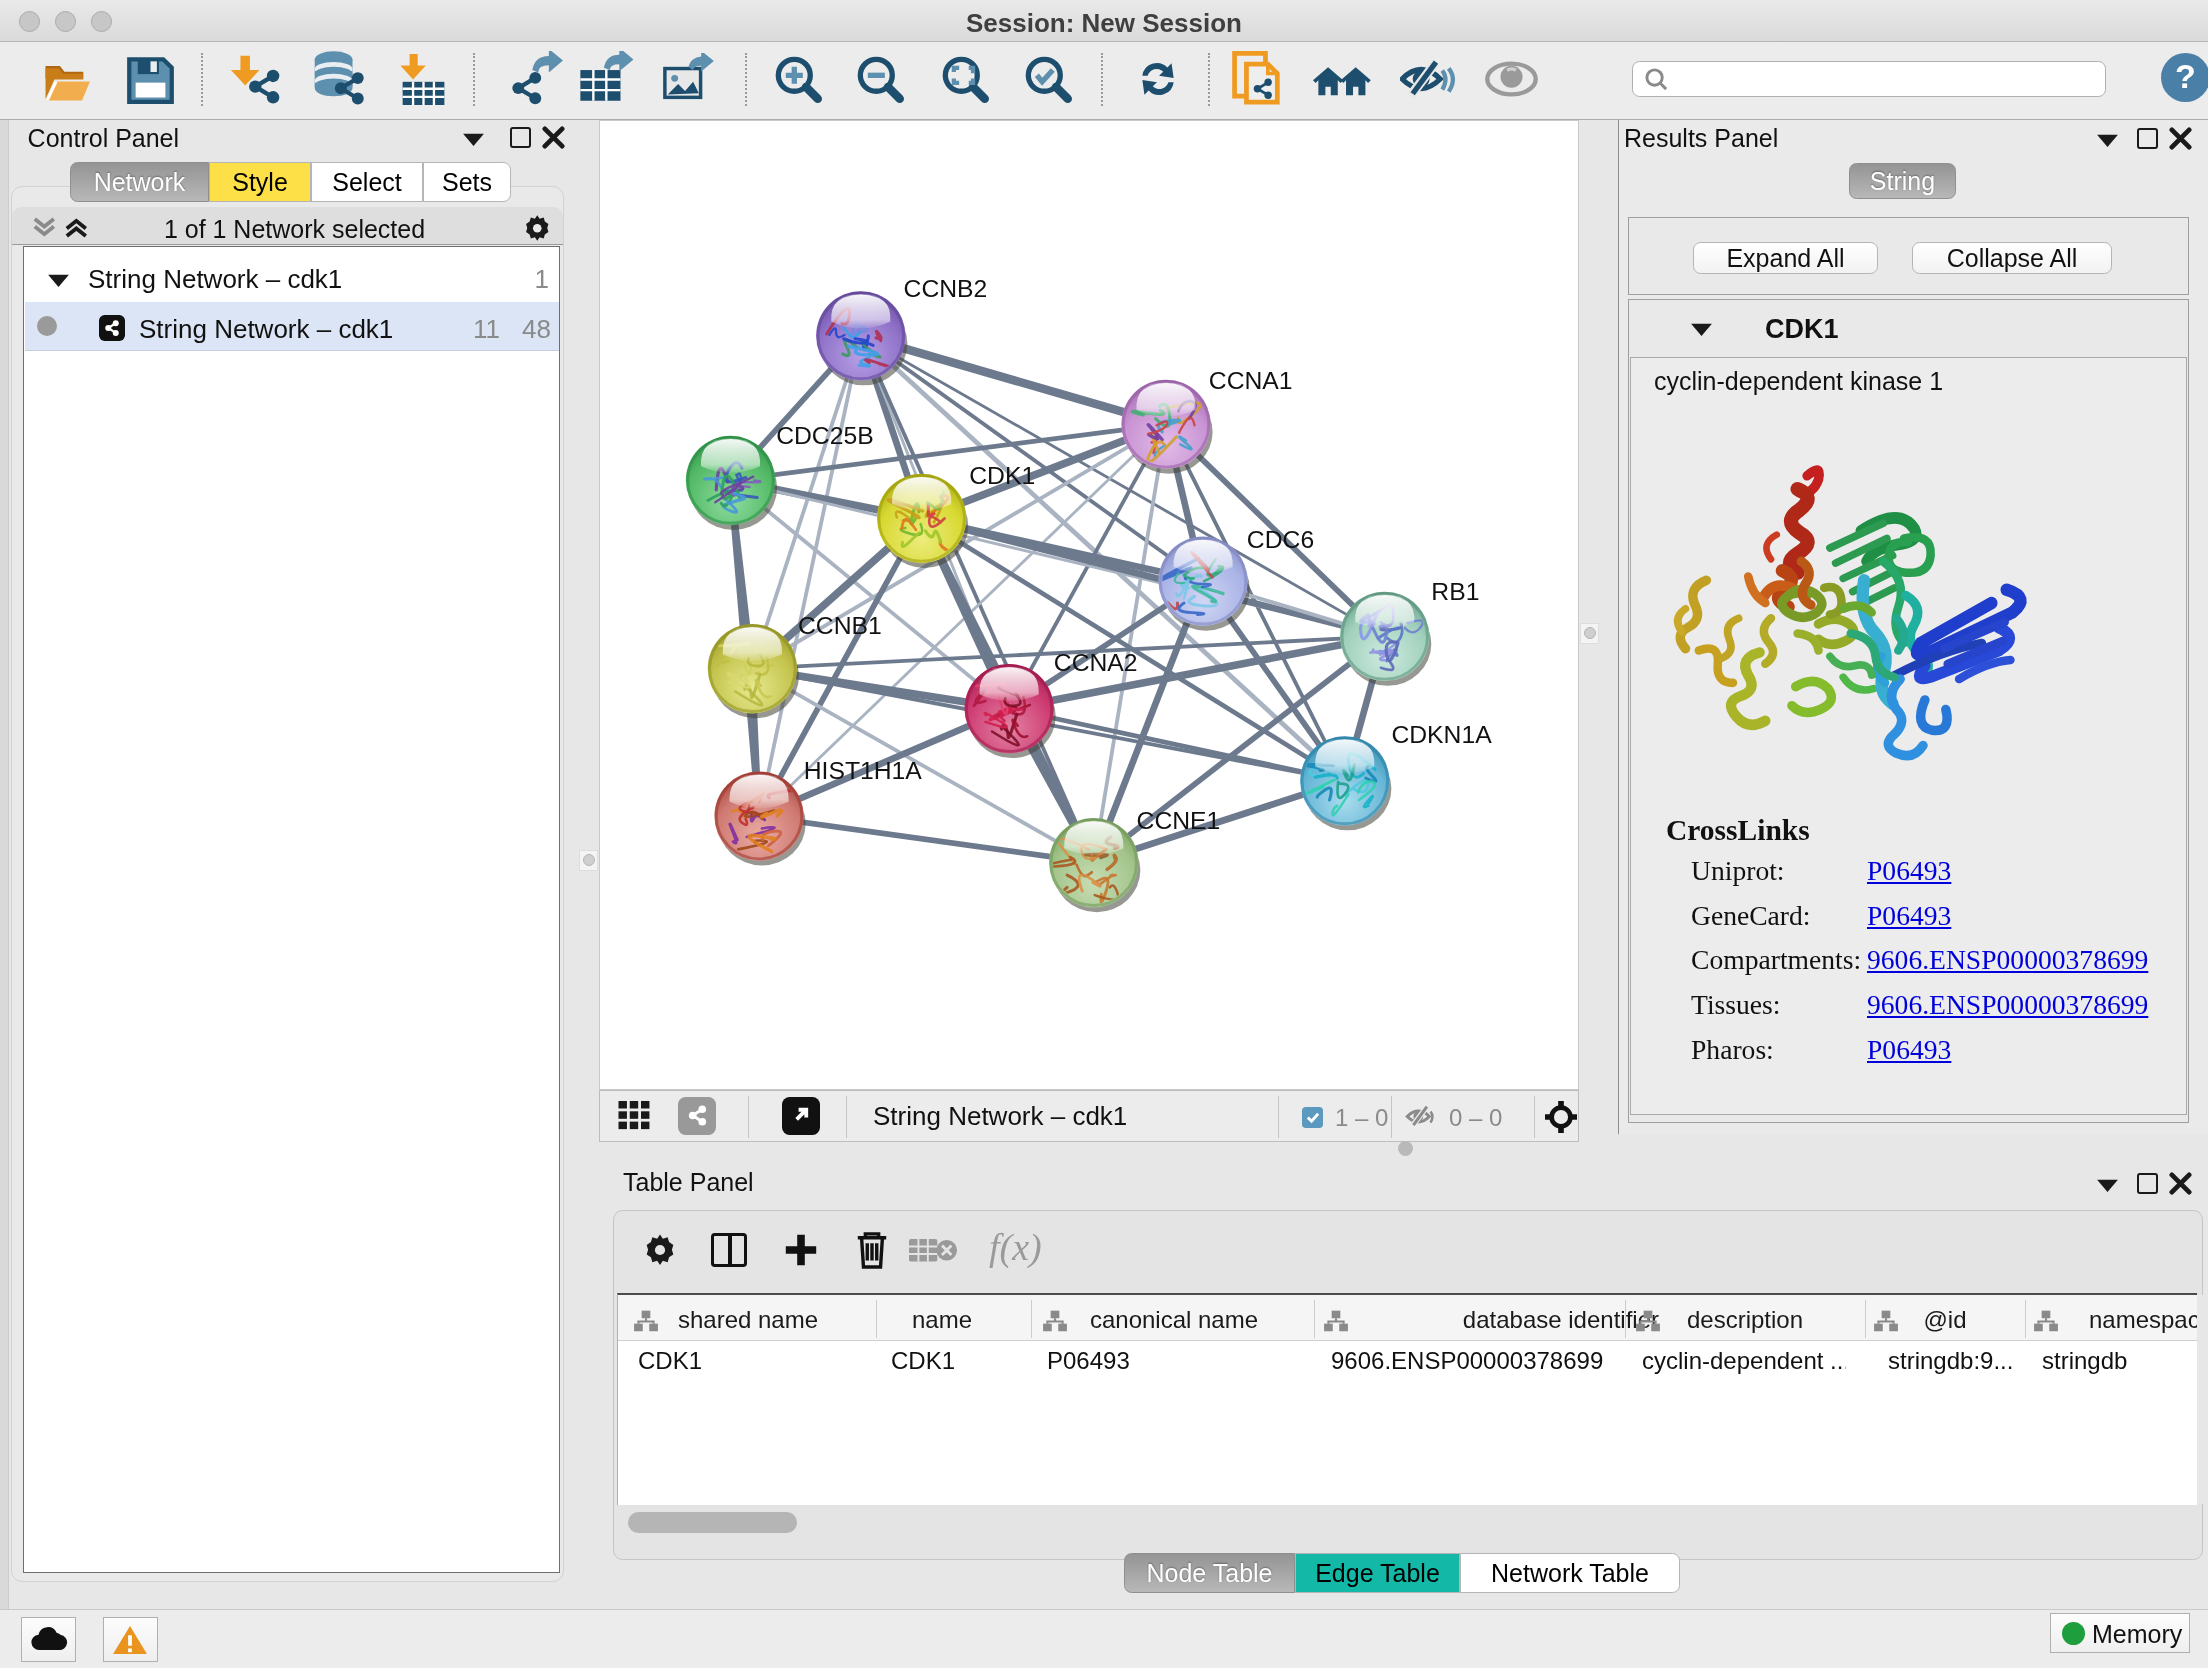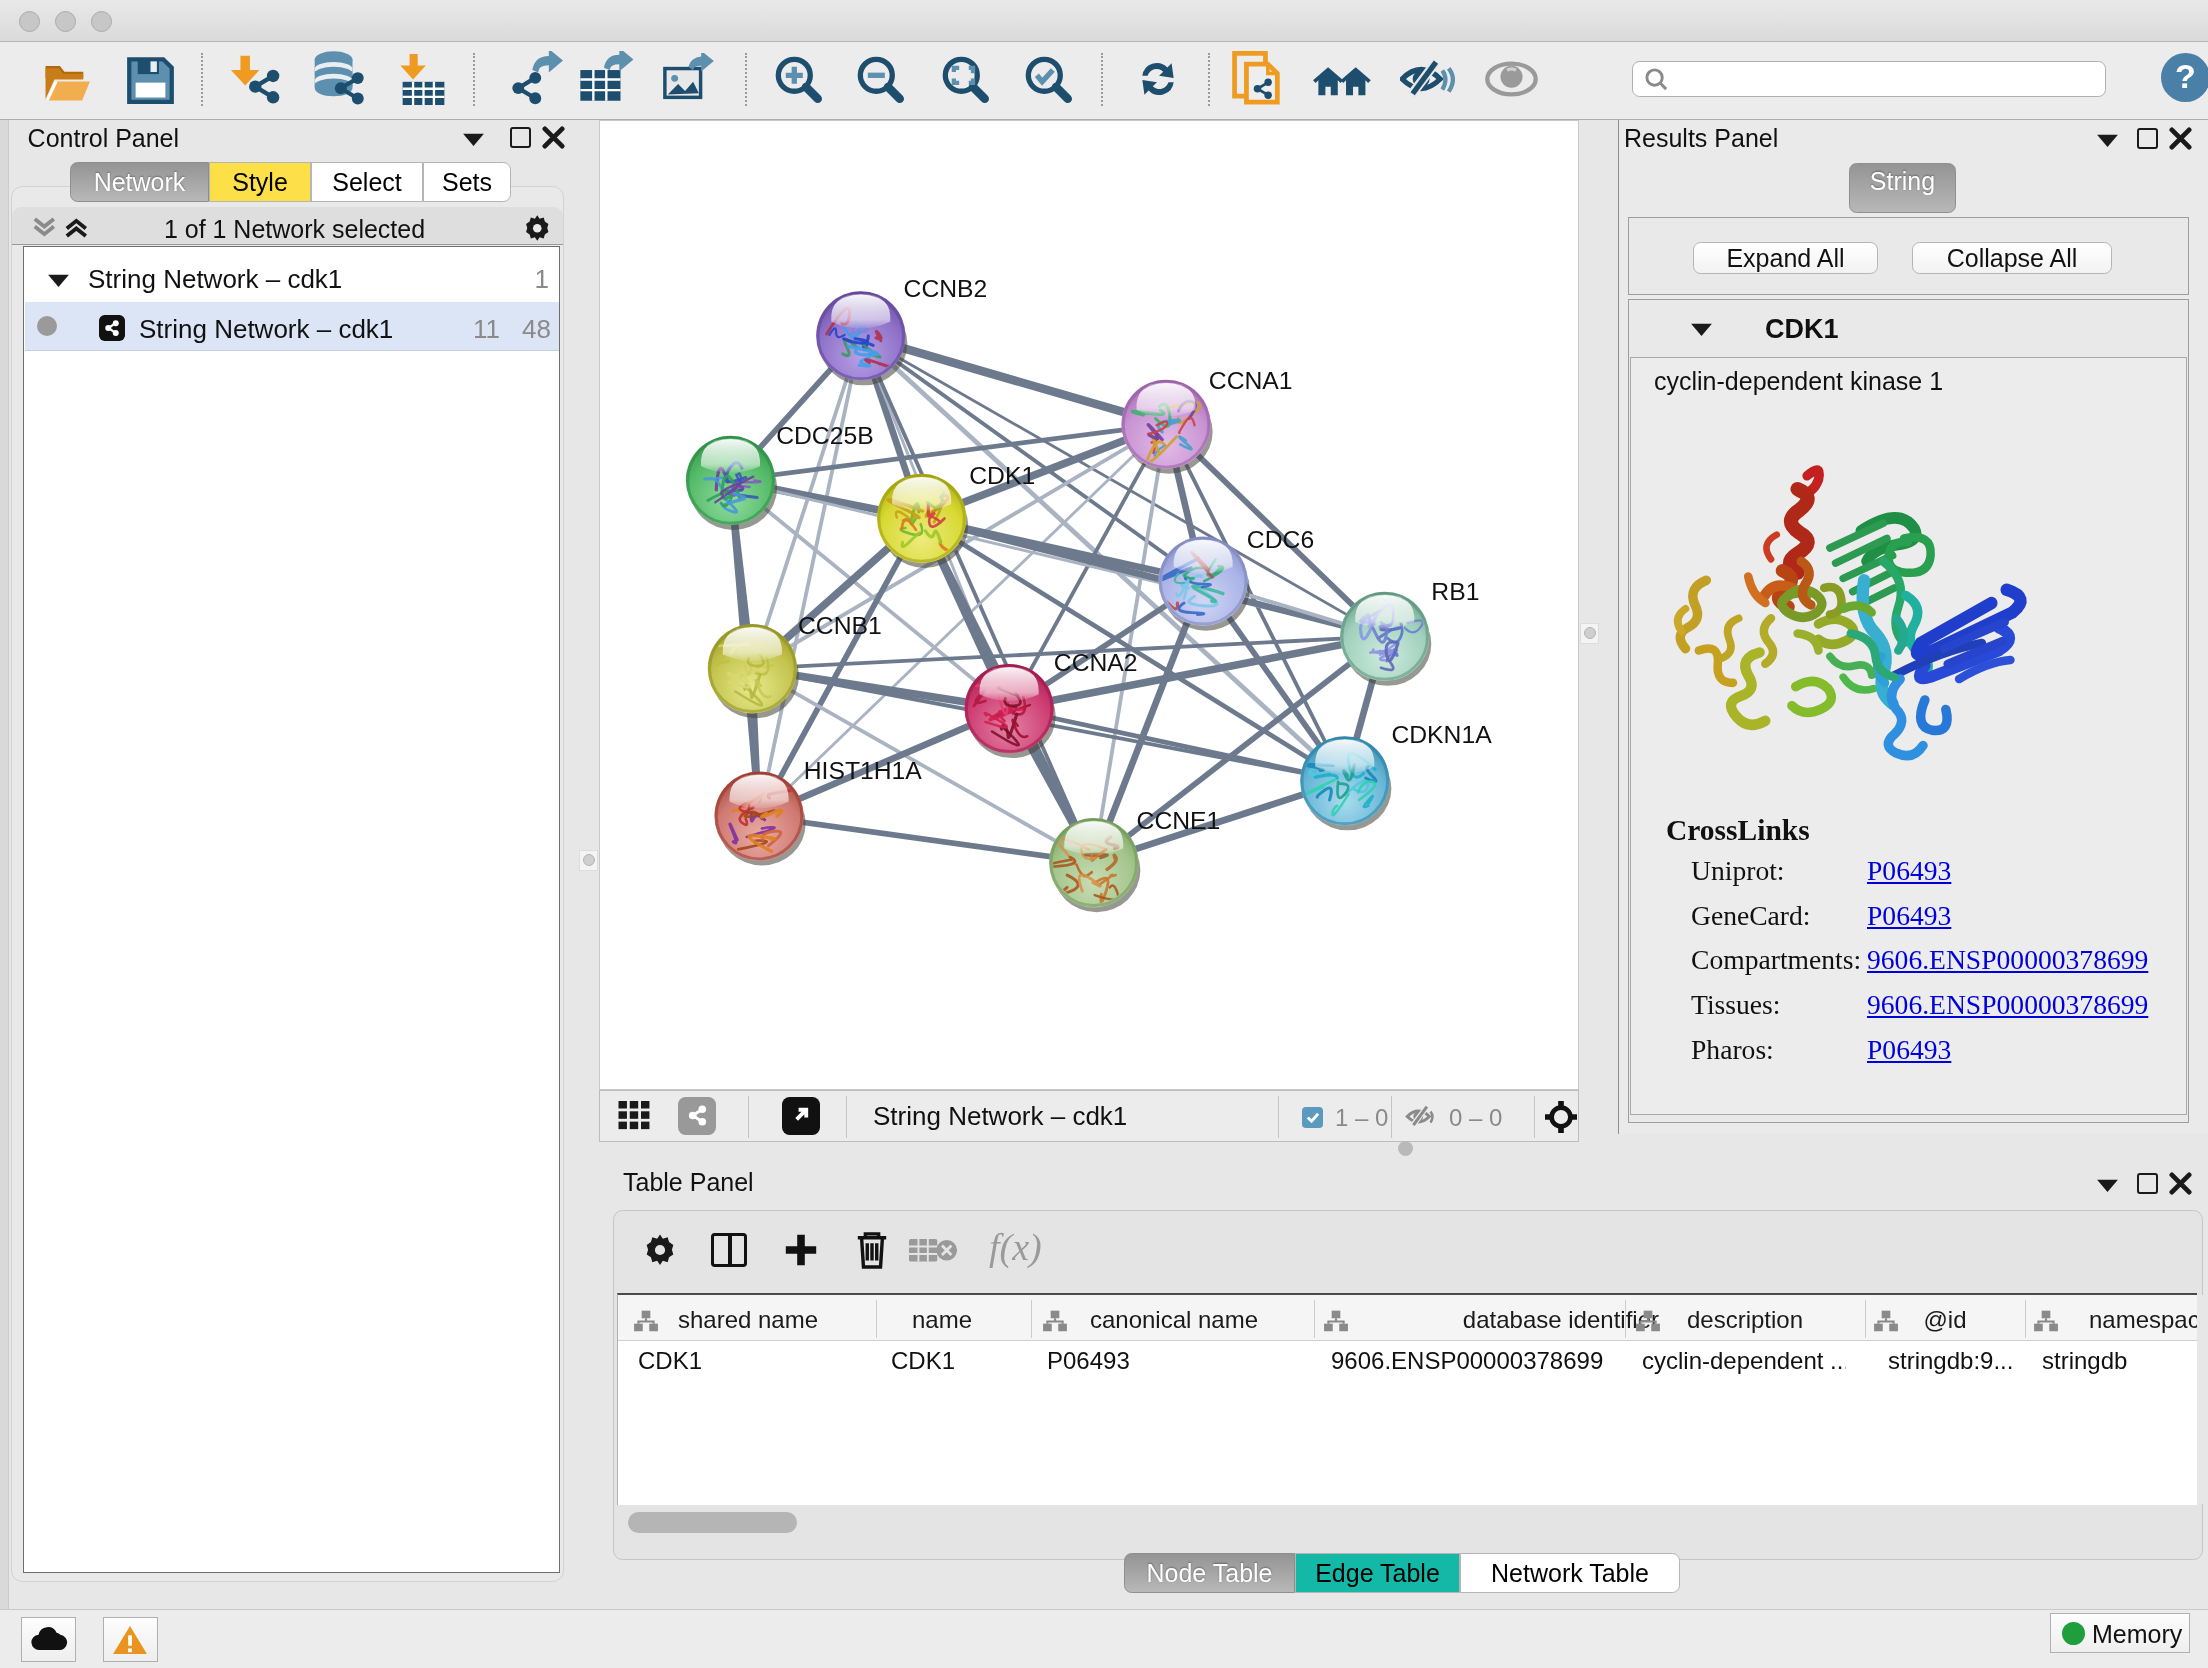--- a/index.html
+++ b/index.html
@@ -8,20 +8,21 @@
 .hdr{font-size:25px;color:#111}
 .wbtn{position:absolute;background:linear-gradient(#ffffff,#f2f2f2);border:1px solid #b5b5b5;border-radius:7.6px;font-size:25px;color:#111;text-align:center}
 .graytab{background:linear-gradient(#949494,#b8b8b8);color:#fff;text-shadow:0 -1px 1.9px rgba(0,0,0,0.35)}
 </style></head><body>
 <div id="app">
 
 <div class="abs" style="left:0;top:0;width:2208px;height:42px;background:linear-gradient(#e9e9e9,#dadada);border-bottom:1px solid #b6b6b6"></div>
 <div class="abs" style="left:19px;top:10.5px;width:21px;height:21px;border-radius:50%;background:#c7c7c7;border:1px solid #aaa"></div>
 <div class="abs" style="left:55px;top:10.5px;width:21px;height:21px;border-radius:50%;background:#c7c7c7;border:1px solid #aaa"></div>
 <div class="abs" style="left:91px;top:10.5px;width:21px;height:21px;border-radius:50%;background:#c7c7c7;border:1px solid #aaa"></div>
+<div class="abs" style="left:0;top:7.6px;width:2208px;text-align:center;font-size:26px;font-weight:700;color:#3f3f3f">Session: New Session</div>
 
 <div class="abs" style="left:0;top:42px;width:2208px;height:78px;background:#ececec;border-bottom:1.9px solid #adadad"></div>
 <div style="position:absolute;left:201px;top:53px;width:0;height:53px;border-left:2.9px dotted #9a9a9a"></div>
     <div style="position:absolute;left:473px;top:53px;width:0;height:53px;border-left:2.9px dotted #9a9a9a"></div>
     <div style="position:absolute;left:745px;top:53px;width:0;height:53px;border-left:2.9px dotted #9a9a9a"></div>
     <div style="position:absolute;left:1101px;top:53px;width:0;height:53px;border-left:2.9px dotted #9a9a9a"></div>
     <div style="position:absolute;left:1208px;top:53px;width:0;height:53px;border-left:2.9px dotted #9a9a9a"></div>
 <svg style="position:absolute;left:36px;top:55px" width="59" height="51" viewBox="0 0 44 46">
       <path d="M4 10 h13 l4 5 h17 v6 H4 Z" fill="#b06810"></path>
 <path d="M4 40 V12 h12 l4 5 h18 v5 H12 L4 40" fill="#c87d18"></path>
@@ -644,21 +645,21 @@
 
 <div class="abs" style="left:1618px;top:120px;width:591px;height:1014px;background:#eaeaea;border-left:1.9px solid #8e8e8e"></div>
 <div class="abs hdr" style="left:1624px;top:124px">Results Panel</div>
 <svg class="abs" style="left:2095px;top:132px" width="25" height="17" viewBox="0 0 26 18">
       <path d="M2 3 h22 l-11 13 Z" fill="#1a1a1a"></path>
     </svg>
 <div class="abs" style="left:2137px;top:128px;width:21px;height:21px;border:2.9px solid #1a1a1a;border-radius:2.9px"></div>
 <svg class="abs" style="left:2169px;top:127px" width="23" height="23" viewBox="0 0 24 24">
       <path d="M3 3 L21 21 M21 3 L3 21" stroke="#1a1a1a" stroke-width="5" stroke-linecap="round"></path>
     </svg>
-<div class="abs graytab" style="left:1849px;top:163px;width:107px;height:50px;border:1px solid #8f8f8f;border-radius:7.6px;font-size:25px;text-align:center;line-height:34px">String</div>
+<div class="abs graytab" style="left:1849px;top:163px;width:107px;height:36px;border:1px solid #8f8f8f;border-radius:7.6px;font-size:25px;text-align:center;line-height:34px">String</div>
 <div class="abs" style="left:1628px;top:217px;width:561px;height:78px;background:#e9e9e9;border:1.9px solid #9e9e9e"></div>
 <div class="wbtn" style="left:1693px;top:242px;width:185px;height:32px;line-height:30px">Expand All</div>
 <div class="wbtn" style="left:1912px;top:242px;width:200px;height:32px;line-height:30px">Collapse All</div>
 
 <div class="abs" style="left:1628px;top:299px;width:561px;height:824px;background:#e9e9e9;border:1.9px solid #9e9e9e"></div>
 <svg class="abs" style="left:1689px;top:321px" width="25" height="17" viewBox="0 0 26 18">
       <path d="M2 3 h22 l-11 13 Z" fill="#1a1a1a"></path>
     </svg>
 <div class="abs" style="left:1765px;top:314px;font-size:27px;font-weight:700;color:#111">CDK1</div>
 <div class="abs" style="left:1630px;top:357px;width:557px;height:758px;background:#ececec;border:1px solid #aaa"></div>

